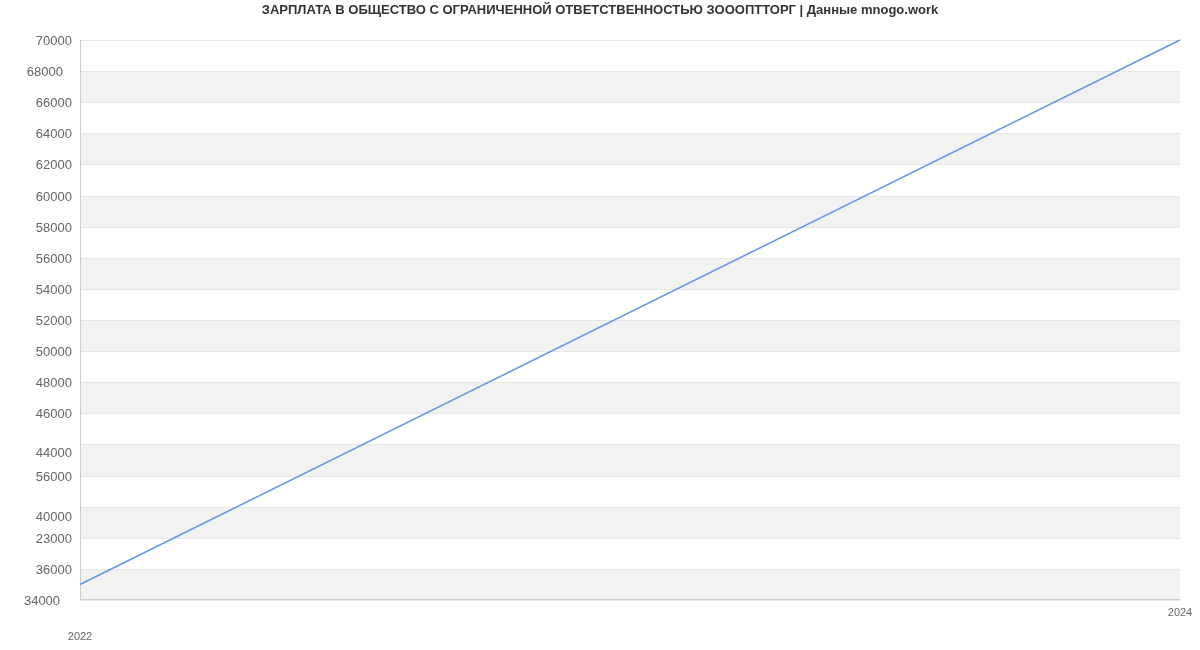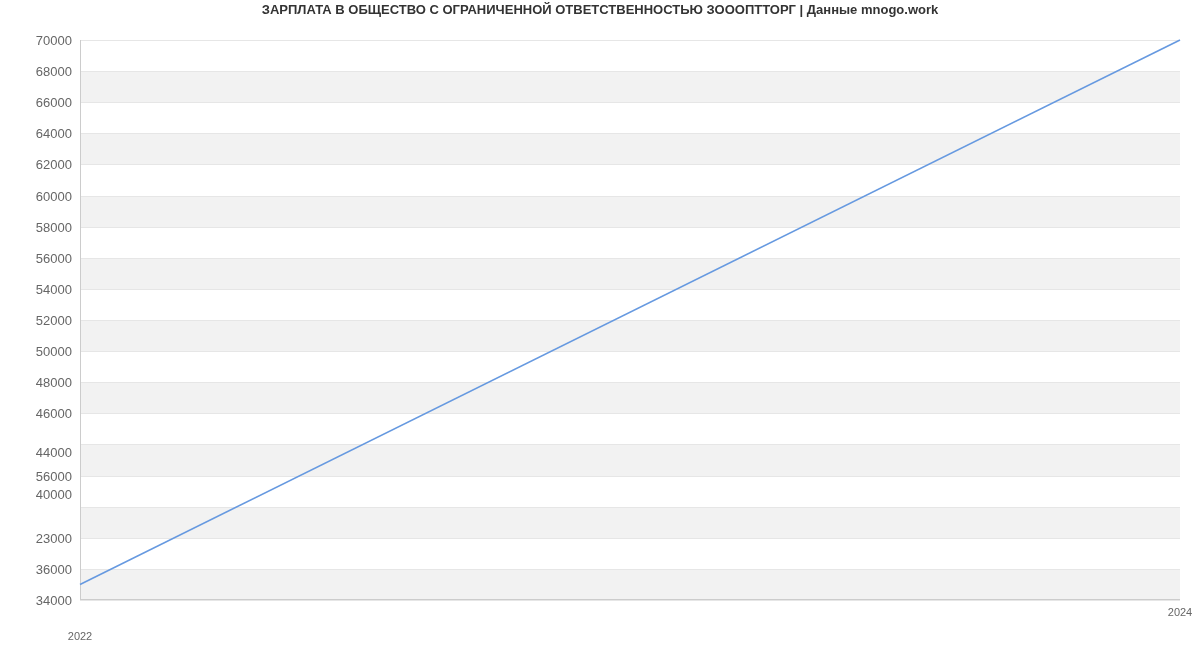--- a/index.html
+++ b/index.html
@@ -110,37 +110,37 @@
         <div class="gridline" style="top: 0px;"></div>
       </div>
     <div class="axis-line" id="x-axis" style="left:0;right:0;bottom:0;height:1px;"></div>
     <div class="axis-line" id="y-axis" style="left:0;top:0;bottom:0;width:1px;"></div>
     <svg class="line-layer" id="line-layer" viewBox="0 0 1100 560" preserveAspectRatio="none">
         <polyline points="0,544.4444444444445 1100,0" fill="none" stroke="#6699e0" stroke-width="1.6"></polyline>
       </svg>
   </div>
 
   <div id="y-labels-holder">
-      <div class="y-label" style="left: 12px; top: 593px;">34000</div>
+      <div class="y-label" style="left: 12px; top: 593px; text-align: center;">34000</div>
       <div class="y-label" style="left: 12px; top: 561.889px;">36000</div>
       <div class="y-label" style="left: 12px; top: 530.778px;">23000</div>
-      <div class="y-label" style="left: 12px; top: 487px;">40000</div>
+      <div class="y-label" style="left: 12px; top: 509px;">40000</div>
       <div class="y-label" style="left: 12px; top: 468.556px;">56000</div>
       <div class="y-label" style="left: 12px; top: 437.444px; margin-top: 8px;">44000</div>
       <div class="y-label" style="left: 12px; top: 406.333px;">46000</div>
       <div class="y-label" style="left: 12px; top: 375.222px;">48000</div>
       <div class="y-label" style="left: 12px; top: 344.111px;">50000</div>
       <div class="y-label" style="left: 12px; top: 313px;">52000</div>
       <div class="y-label" style="left: 12px; top: 281.889px;">54000</div>
       <div class="y-label" style="left: 12px; top: 250.778px;">56000</div>
       <div class="y-label" style="left: 12px; top: 219.667px;">58000</div>
       <div class="y-label" style="left: 12px; top: 188.556px;">60000</div>
       <div class="y-label" style="left: 12px; top: 157.444px;">62000</div>
       <div class="y-label" style="left: 12px; top: 126.333px; text-align: right;">64000</div>
       <div class="y-label" style="left: 12px; top: 95.2222px;">66000</div>
-      <div class="y-label" style="left: 12px; top: 64.1111px;">68000</div>
+      <div class="y-label" style="left: 3px; top: 64.1111px;">68000</div>
       <div class="y-label" style="left: 12px; top: 33px;">70000</div>
     </div>
   <div id="x-labels-holder">
       <div class="x-label" style="left: 80px; top: 606px; margin-top: 24px;">2022</div>
       <div class="x-label" style="left: 1180px; top: 606px;">2024</div>
     </div>
 </div>
 
 </body></html>

